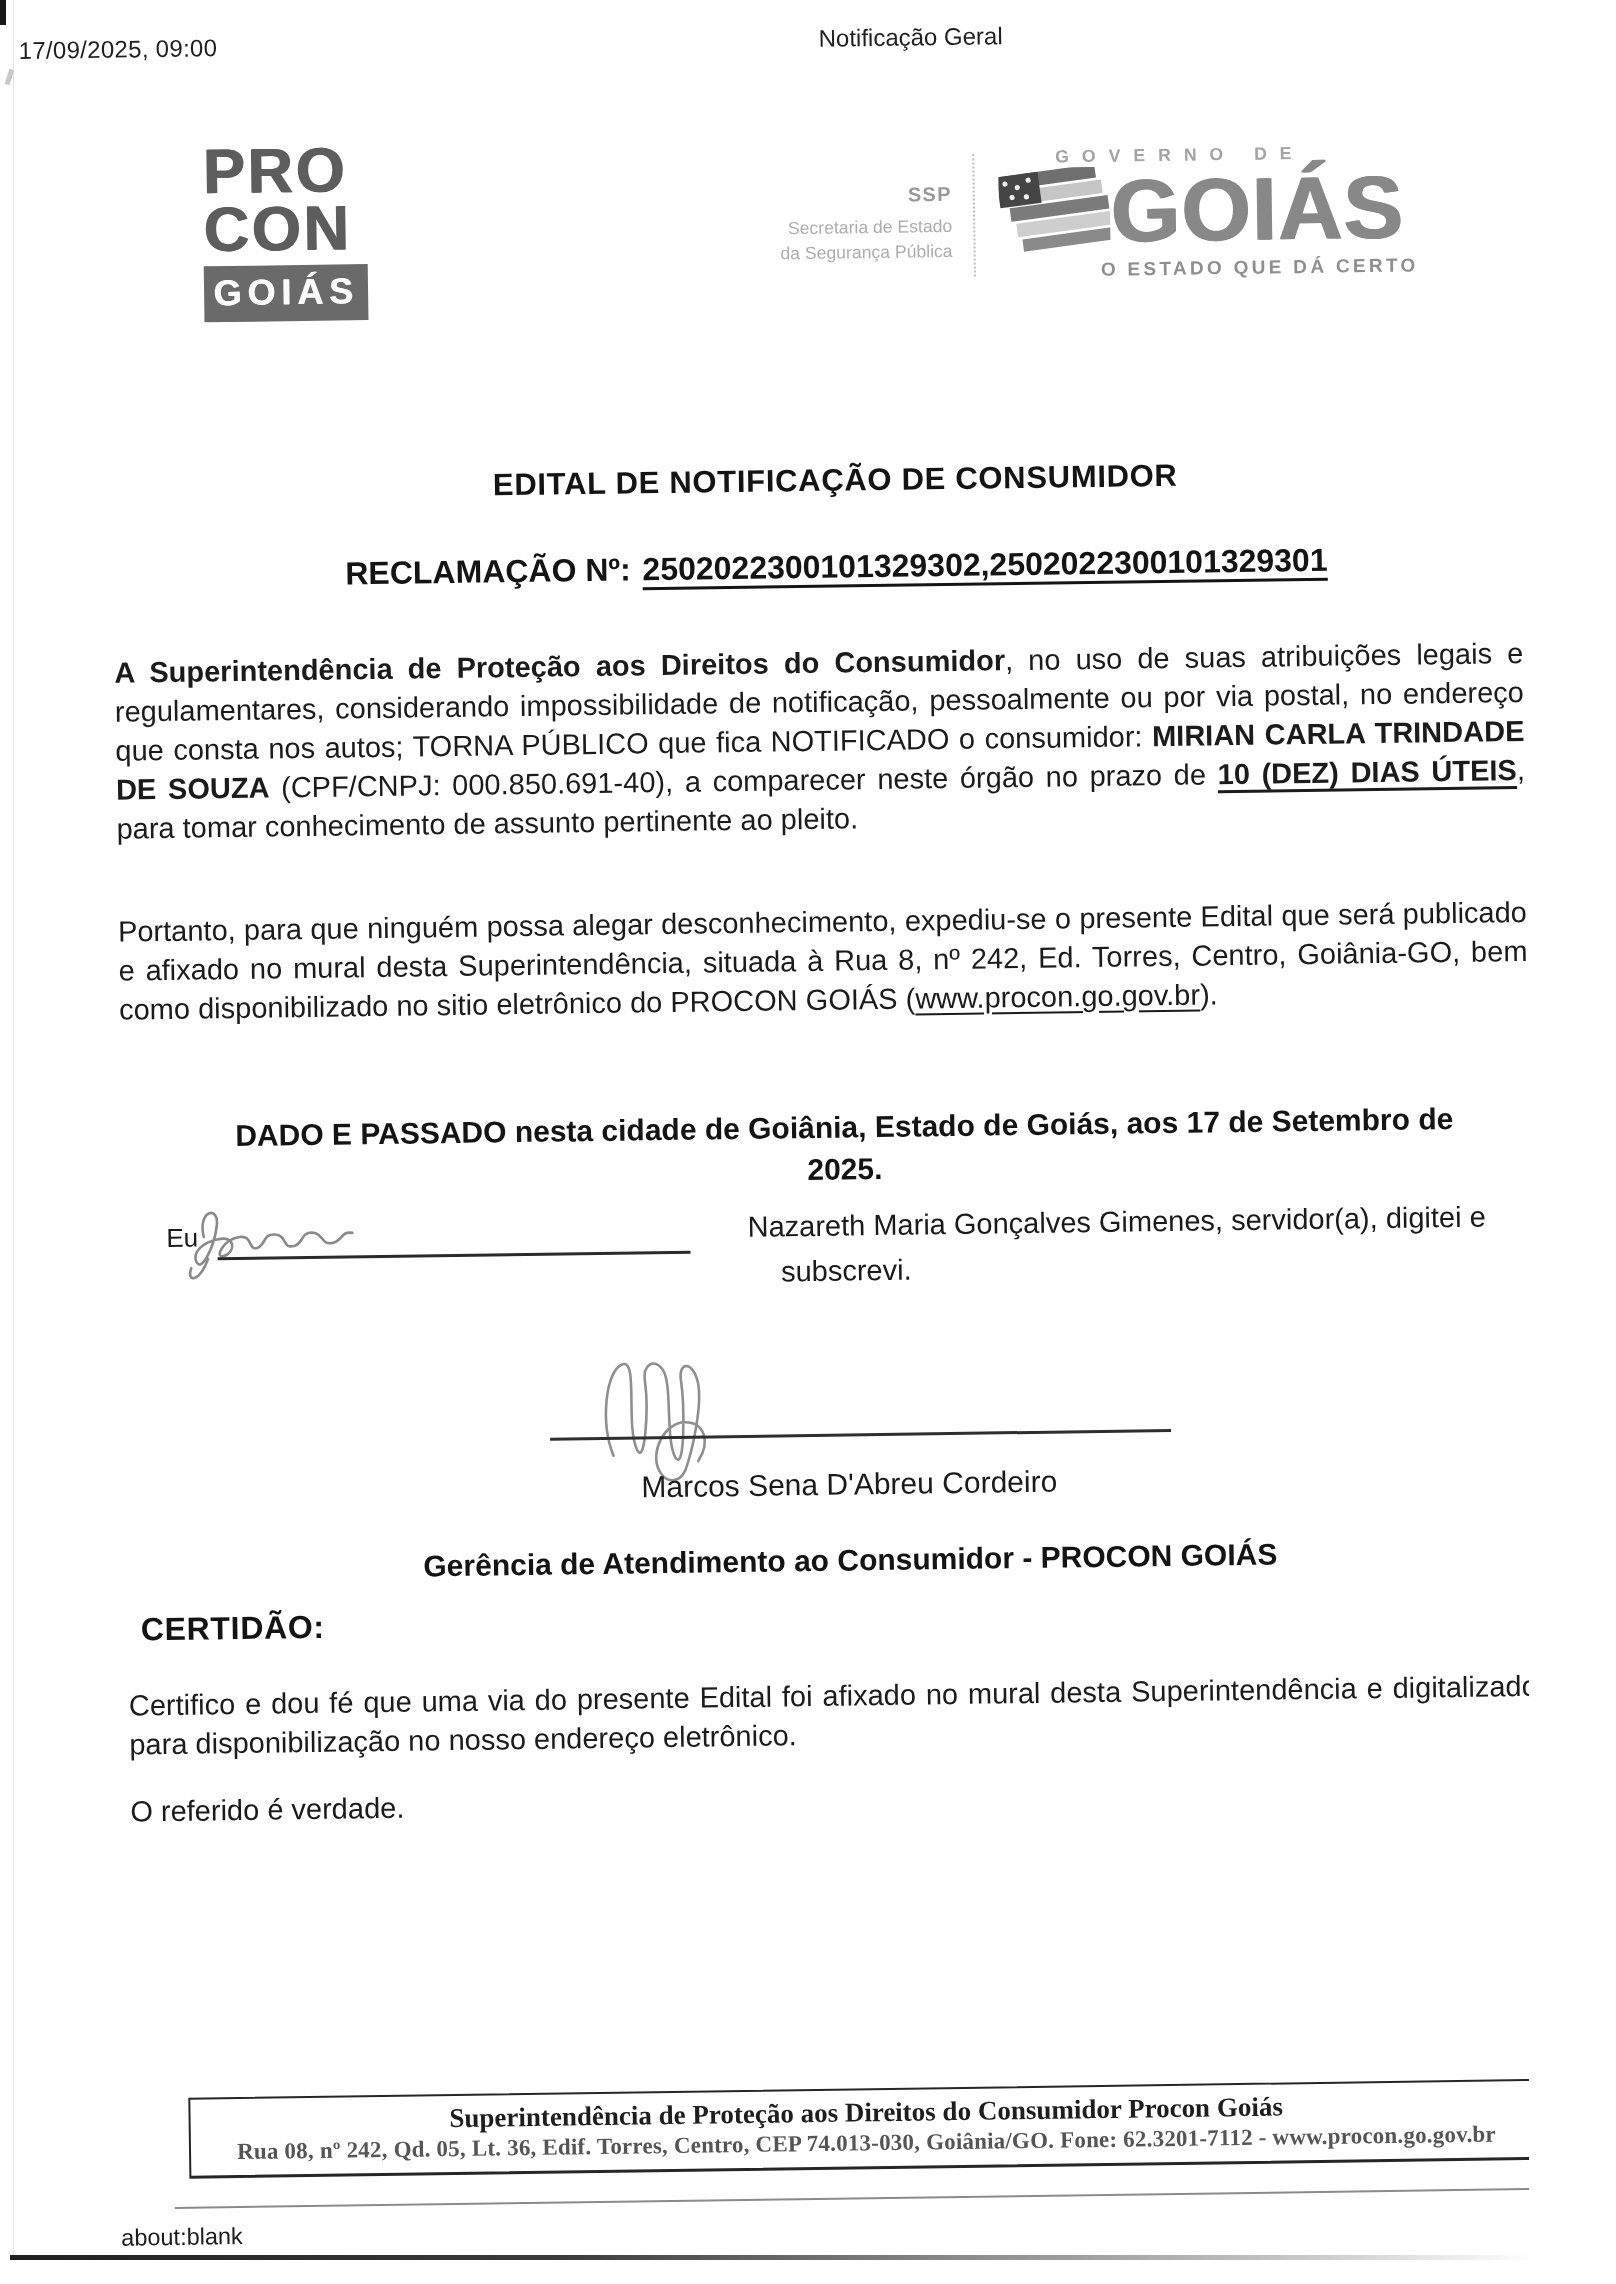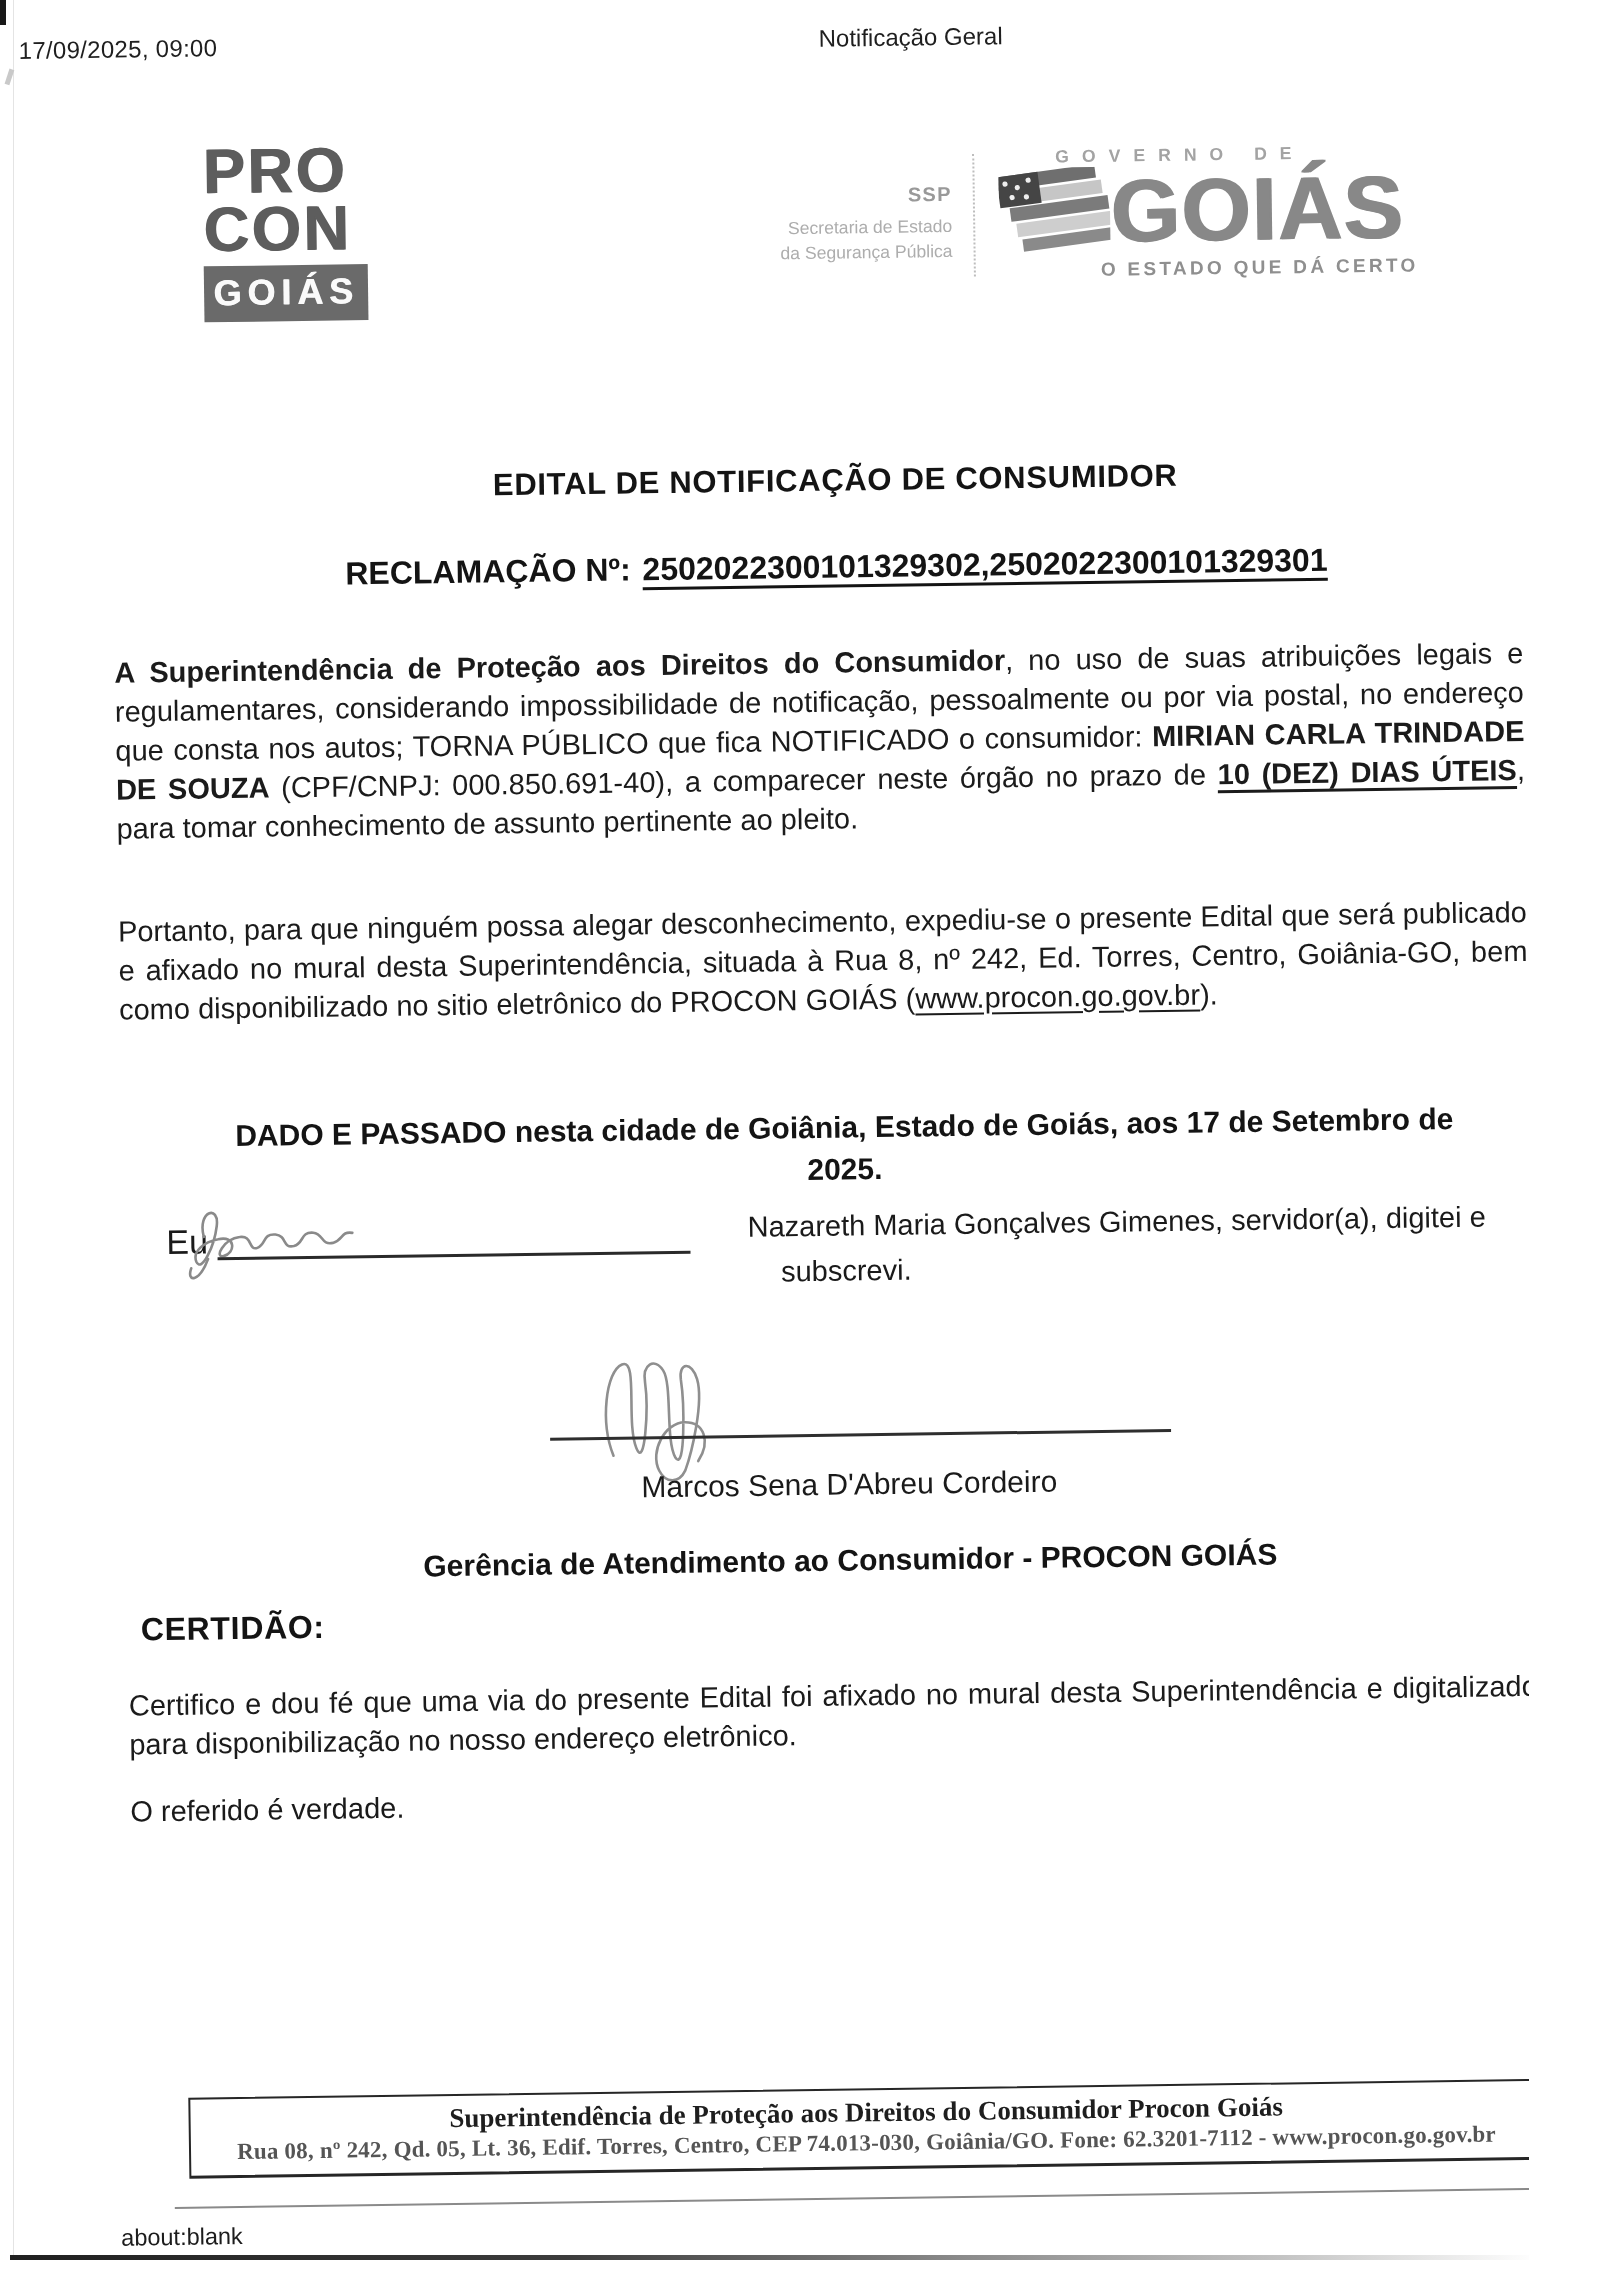--- a/index.html
+++ b/index.html
@@ -42,21 +42,21 @@
   #doc-title{top:463px;font-size:31px;font-weight:bold;letter-spacing:0.7px;color:#141414;}
   #reclamacao{top:549px;font-size:32px;font-weight:bold;color:#141414;}
   #reclamacao .nums{text-decoration:underline;text-underline-offset:6.5px;text-decoration-thickness:3.3px;margin-left:11.7px;}
   #p1{left:121px;top:644px;width:1409px;}
   #p2{left:121px;top:903px;width:1409px;}
   .b{font-weight:bold;}
   .u-bold{font-weight:bold;text-decoration:underline;text-underline-offset:5.9px;text-decoration-thickness:2.6px;}
   .u{text-decoration:underline;text-underline-offset:4.6px;}
   #dado{top:1107px;font-weight:bold;font-size:30px;line-height:42px;color:#141414;}
 
-  #eu{left:165px;top:1214px;font-size:34px;}
+  #eu{left:165px;top:1214px;font-size:26px;}
   #sig1{left:183px;top:1188px;}
   #eu-line{left:216px;top:1249px;width:473px;height:3.3px;background:#2a2a2a;}
   #clerk1{left:692px;top:1210px;width:847px;font-size:29px;text-align:center;}
   #clerk2{top:1255px;font-size:29px;}
 
   #sig2{left:583px;top:1341px;}
   #sig2-line{left:546px;top:1434px;width:621px;height:3.3px;background:#2e2e2e;}
   #signer-name{top:1468px;font-size:30px;}
   #signer-title{top:1544px;font-size:30px;font-weight:bold;color:#141414;}
 

